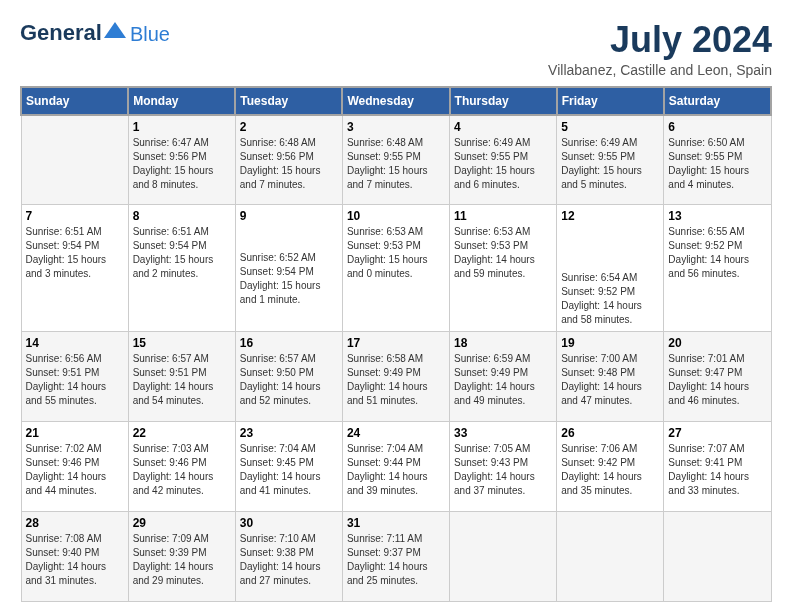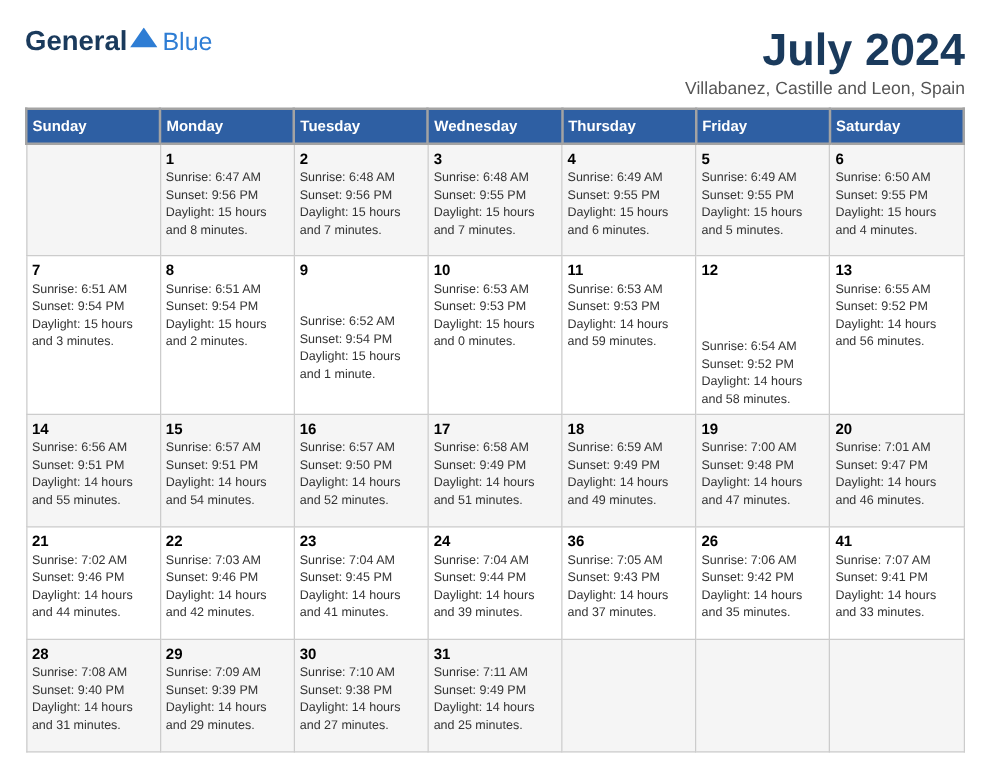--- a/index.html
+++ b/index.html
@@ -278,35 +278,35 @@
 and 41 minutes.</div>
         </td>
         <td>
           <span class="day-number">24</span>
           <div class="day-info" style="white-space: pre-line;">Sunrise: 7:04 AM
 Sunset: 9:44 PM
 Daylight: 14 hours
 and 39 minutes.</div>
         </td>
         <td>
-          <span class="day-number">36</span>
+          <span class="day-number">33</span>
           <div class="day-info" style="white-space: pre-line;">Sunrise: 7:05 AM
 Sunset: 9:43 PM
 Daylight: 14 hours
 and 37 minutes.</div>
         </td>
         <td>
           <span class="day-number">26</span>
           <div class="day-info" style="white-space: pre-line;">Sunrise: 7:06 AM
 Sunset: 9:42 PM
 Daylight: 14 hours
 and 35 minutes.</div>
         </td>
         <td>
-          <span class="day-number">41</span>
+          <span class="day-number">27</span>
           <div class="day-info" style="white-space: pre-line;">Sunrise: 7:07 AM
 Sunset: 9:41 PM
 Daylight: 14 hours
 and 33 minutes.</div>
         </td>
       </tr>
       <tr>
         <td>
           <span class="day-number">28</span>
           <div class="day-info" style="white-space: pre-line;">Sunrise: 7:08 AM
@@ -324,21 +324,21 @@
         <td>
           <span class="day-number">30</span>
           <div class="day-info" style="white-space: pre-line;">Sunrise: 7:10 AM
 Sunset: 9:38 PM
 Daylight: 14 hours
 and 27 minutes.</div>
         </td>
         <td>
           <span class="day-number">31</span>
           <div class="day-info" style="white-space: pre-line;">Sunrise: 7:11 AM
-Sunset: 9:49 PM
+Sunset: 9:37 PM
 Daylight: 14 hours
 and 25 minutes.</div>
         </td>
         <td></td>
         <td></td>
         <td></td>
       </tr>
     </tbody>
 </table>
 

